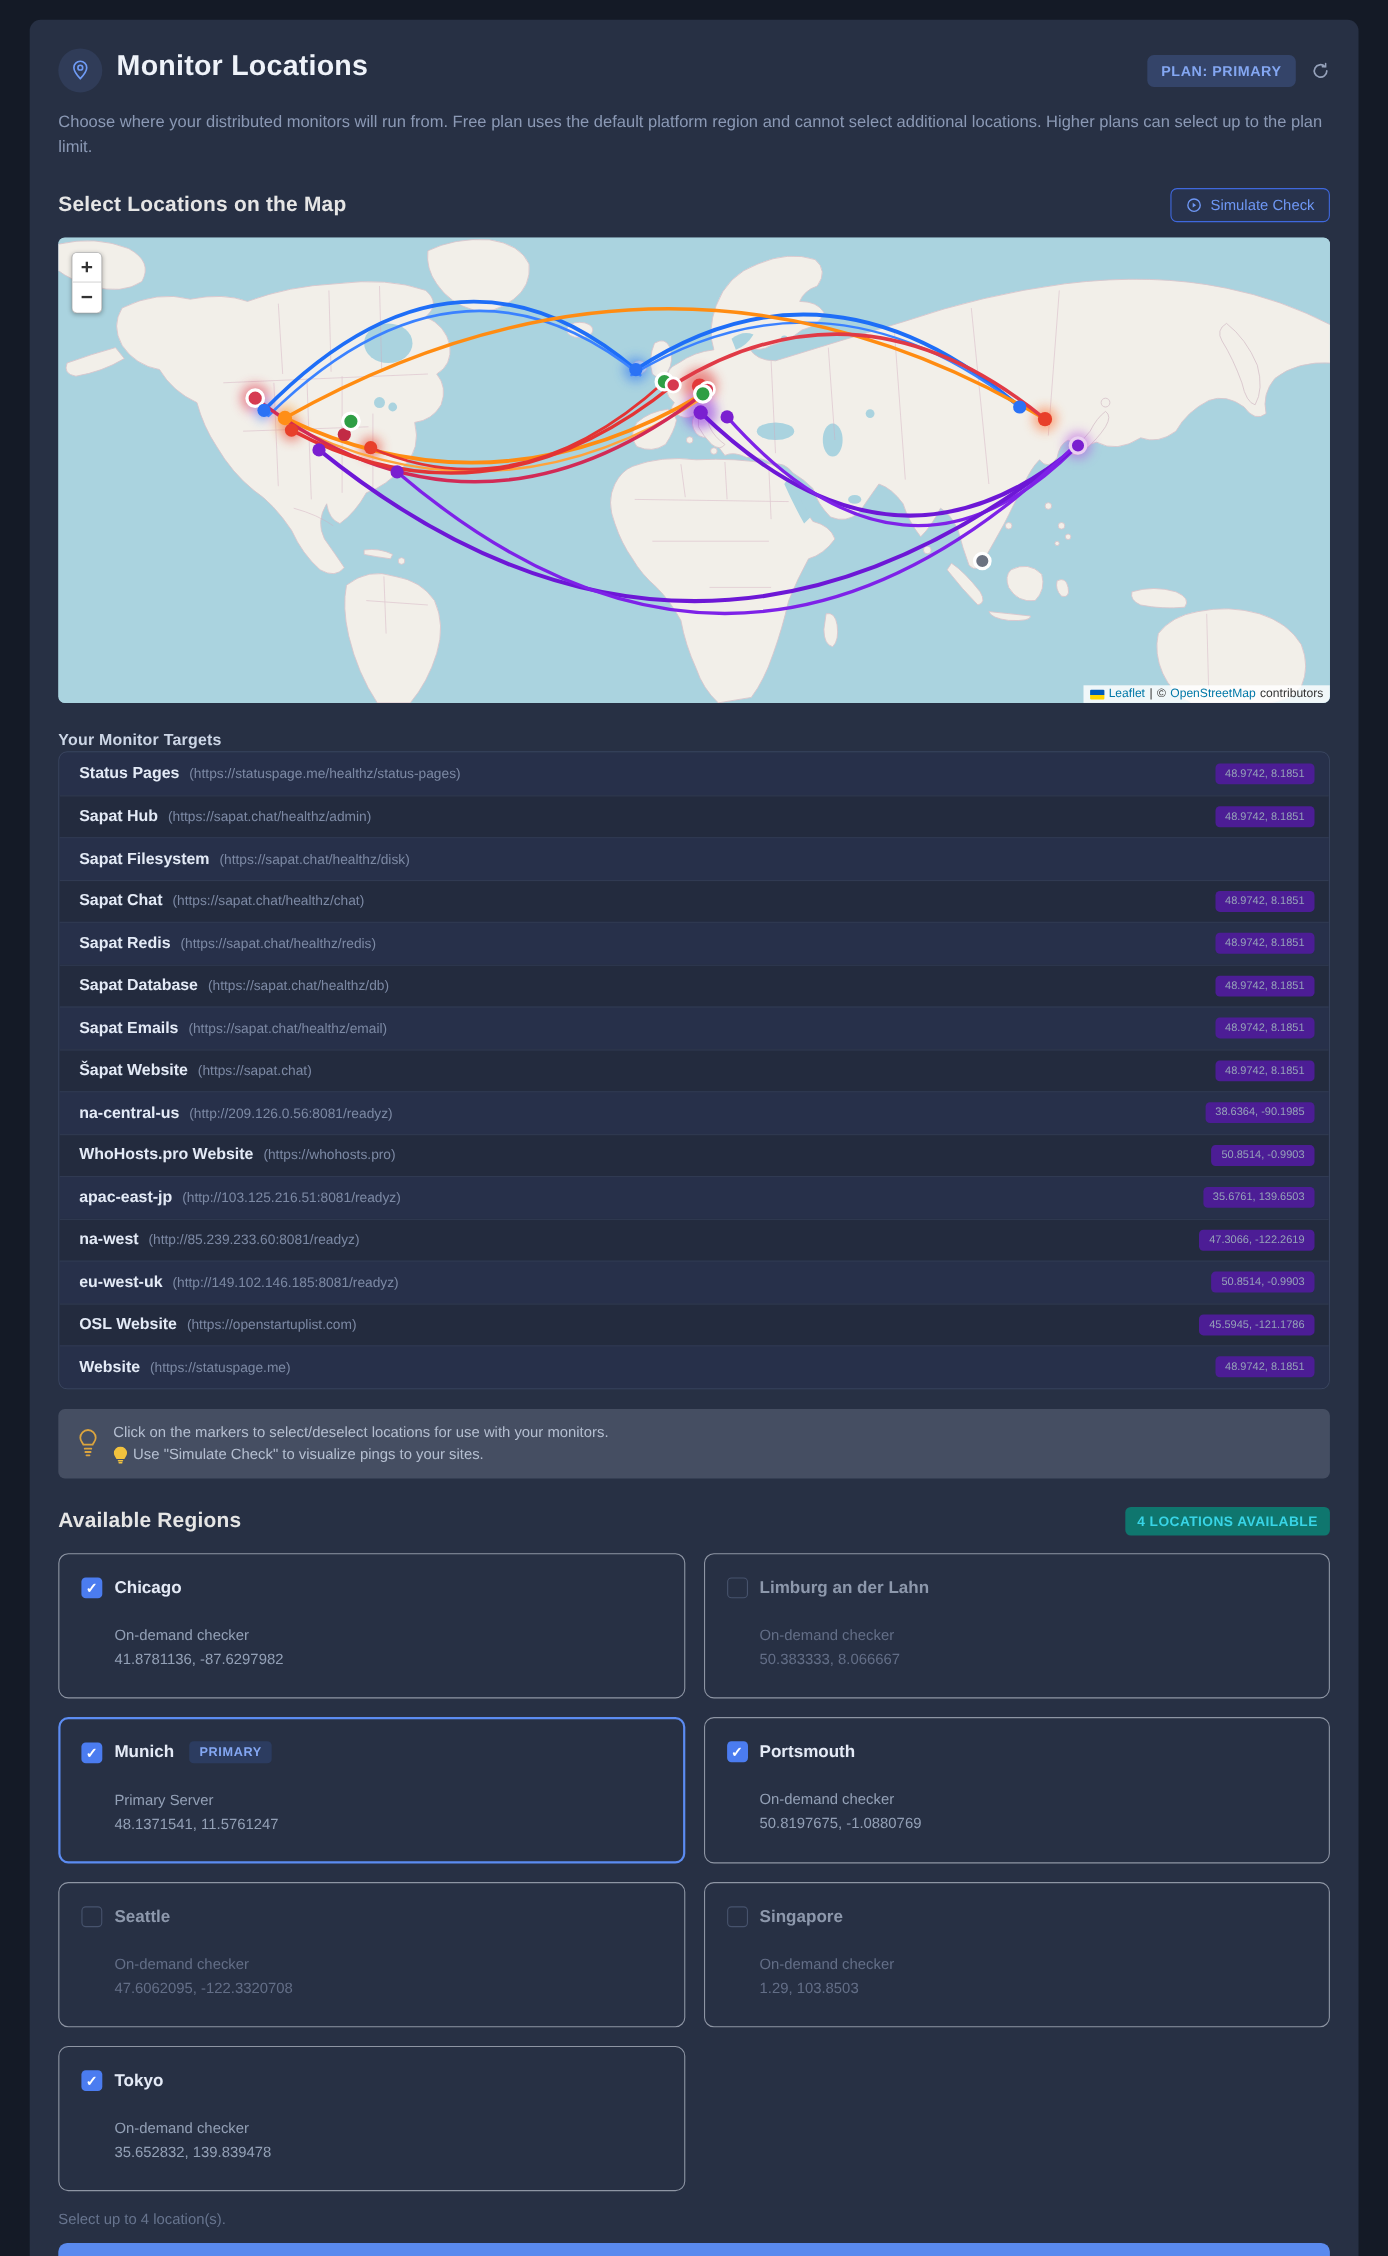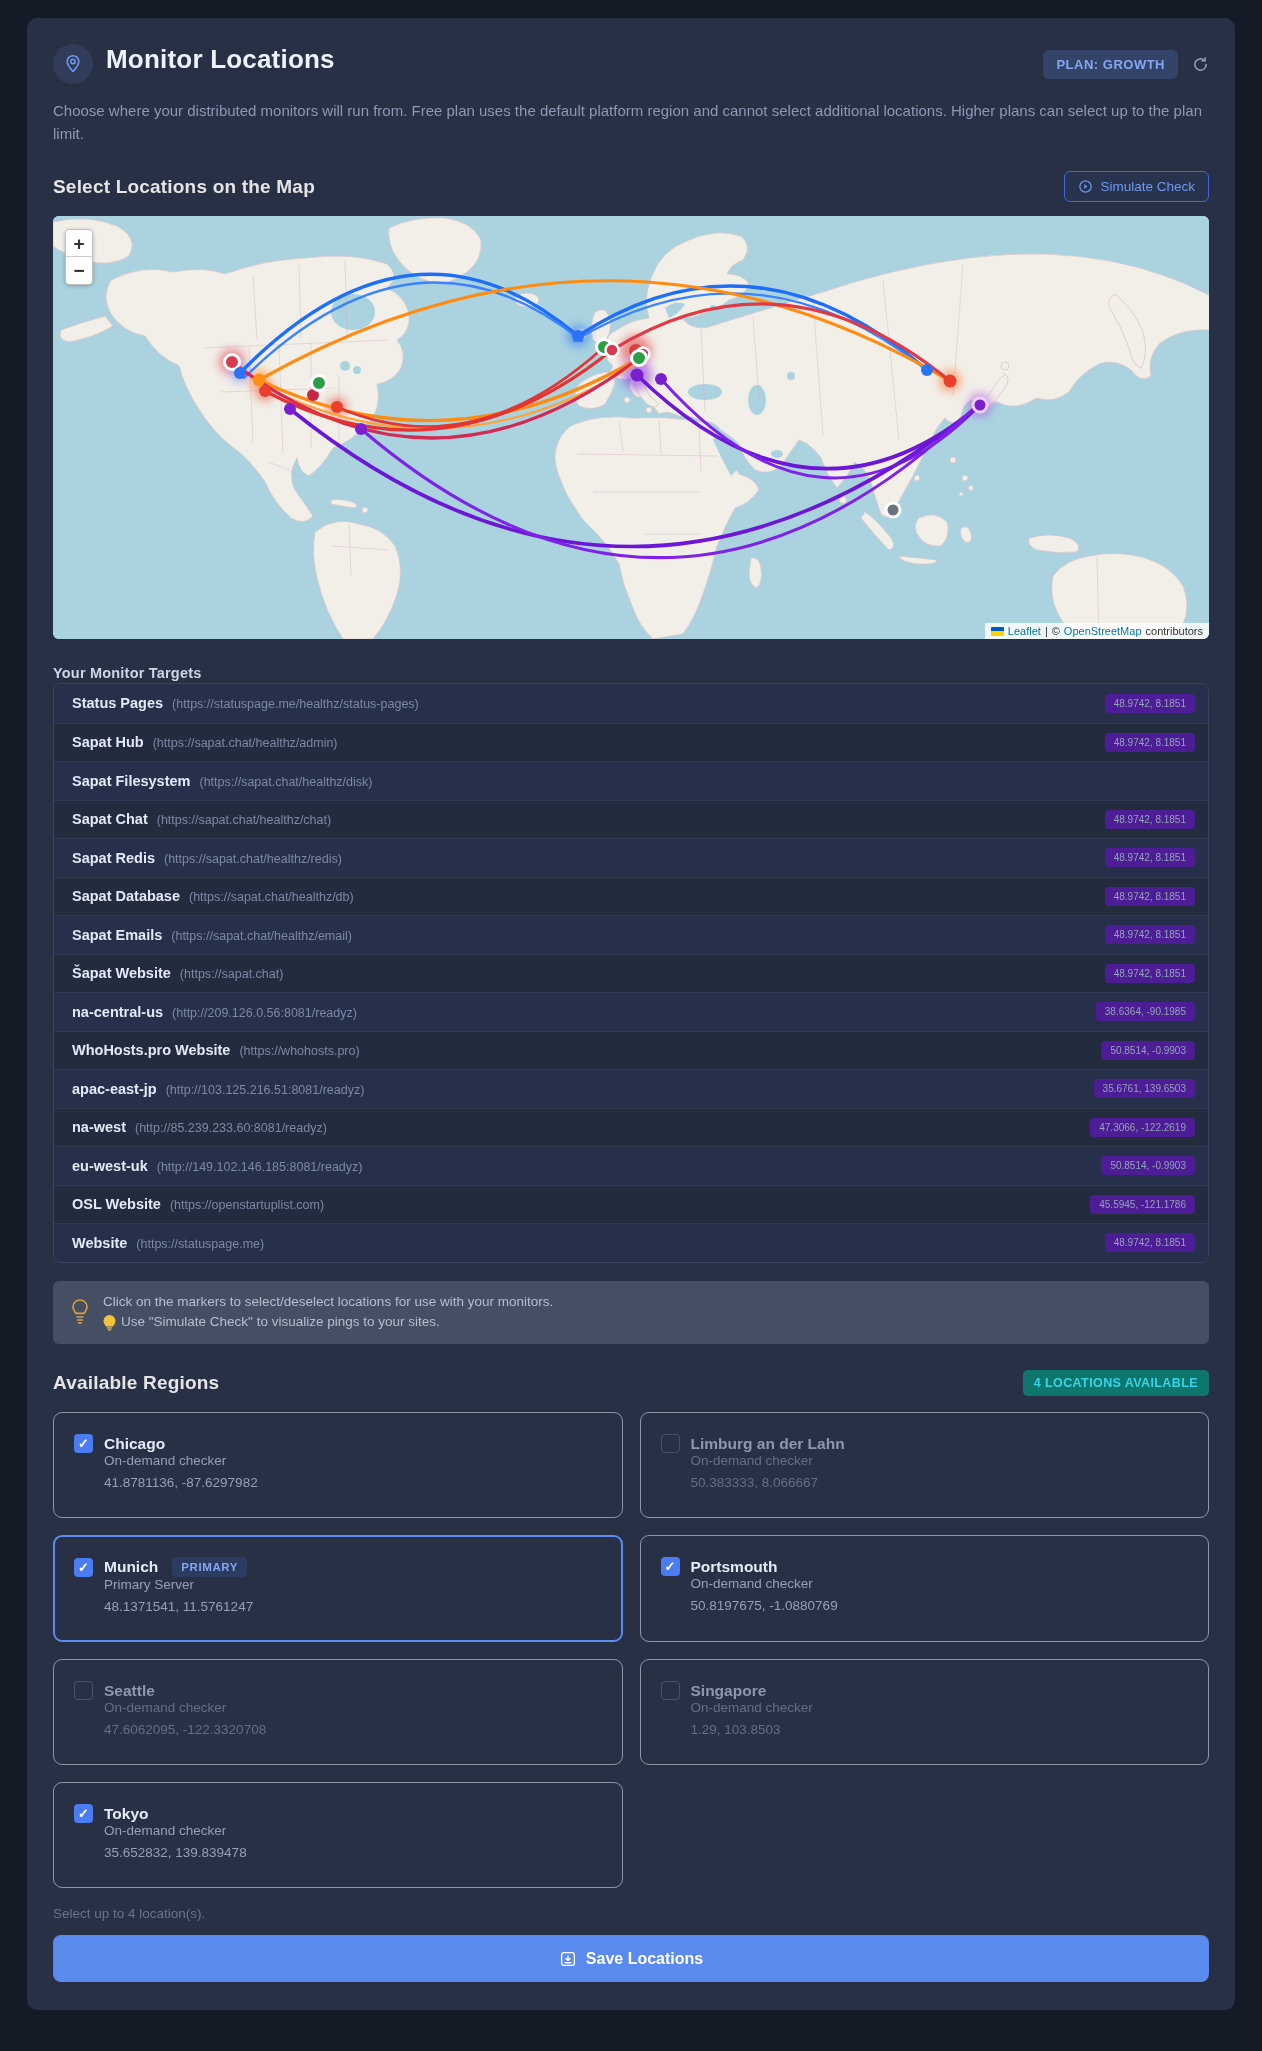--- a/index.html
+++ b/index.html
@@ -54,21 +54,21 @@
   .avail-badge { background: #0f766e; color: #38d4e6; font-size: 12.5px; font-weight: 700; letter-spacing: .4px; padding: 6px 11px; border-radius: 5px; }
   .grid { margin-top: 16px; display: grid; grid-template-columns: 1fr 1fr; gap: 17px 17px; }
   .card { border: 1px solid rgba(198,205,216,.65); border-radius: 9px; padding: 21px 20px 27px; background: transparent; cursor: pointer; }
   .card.primary { border: 2px solid #5c8cf2; padding: 20px 19px 26px; }
   .crow { display: flex; align-items: center; gap: 11px; }
   .cb { width: 19px; height: 19px; border-radius: 4px; border: 1.5px solid #525f7d; flex: none; position: relative; }
   .cb.on { border: none; background: #4b7cf0; }
   .cb.on::after { content: "✓"; position: absolute; inset: 0; color: #fff; font-size: 13px; font-weight: 700; display: flex; align-items: center; justify-content: center; }
   .cname { font-size: 15.5px; font-weight: 700; color: #e4eaf6; }
   .pbadge { background: #2c3c60; color: #84a7f2; font-size: 11.5px; font-weight: 700; letter-spacing: .6px; padding: 4px 9px; border-radius: 4px; margin-left: 3px; }
-  .csub { margin: 0 0 0 30px; font-size: 13.5px; color: #93a0b6; }
+  .csub { margin: 26px 0 0 30px; font-size: 13.5px; color: #93a0b6; }
   .csub + .csub { margin-top: 7px; }
   .card.dis .cname { color: #8d98ac; }
   .card.dis .csub { color: #636e87; }
   .card.dis .cb { border-color: #47536d; }
 
   .footnote { margin-top: 18px; font-size: 13.5px; color: #67748e; }
 
   .save { margin-top: 14px; width: 100%; height: 47px; background: #5a8aee; border: none; border-radius: 8px; color: #fff; font-size: 16px; font-weight: 600; font-family: inherit; display: flex; align-items: center; justify-content: center; gap: 9px; cursor: pointer; }
 </style>
 </head>
@@ -80,21 +80,21 @@
     <div class="header-left">
       <span class="hicon">
         <svg width="20" height="20" viewBox="0 0 24 24" fill="none" stroke="#6f9bf5" stroke-width="1.8">
           <path d="M12 21s-7-7.6-7-12a7 7 0 0 1 14 0c0 4.4-7 12-7 12z"></path>
             <circle cx="12" cy="9" r="2.6"></circle>
         </svg>
       </span>
       <h1>Monitor Locations</h1>
     </div>
     <div class="header-right">
-      <span class="plan-badge">PLAN: GROWTH</span>
+      <span class="plan-badge">PLAN: PRIMARY</span>
       <button class="refresh-btn">
         <svg width="17" height="17" viewBox="0 0 24 24" fill="none" stroke="#95a1ba" stroke-width="2.2" stroke-linecap="round">
           <path d="M20 12a8 8 0 1 1-2.4-5.7"></path>
             <path d="M18.5 2.5v4.2h-4.2" stroke-width="2"></path>
         </svg>
       </button>
     </div>
   </div>
 
   <p class="desc">Choose where your distributed monitors will run from. Free plan uses the default platform region and cannot select additional locations. Higher plans can select up to the plan limit.</p>

